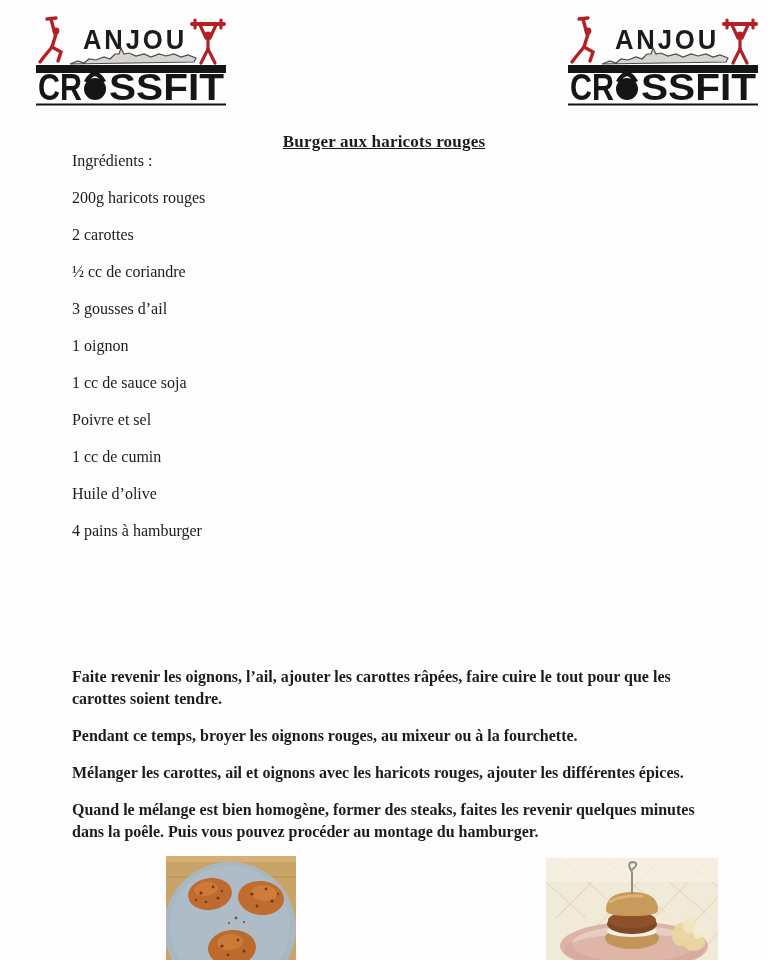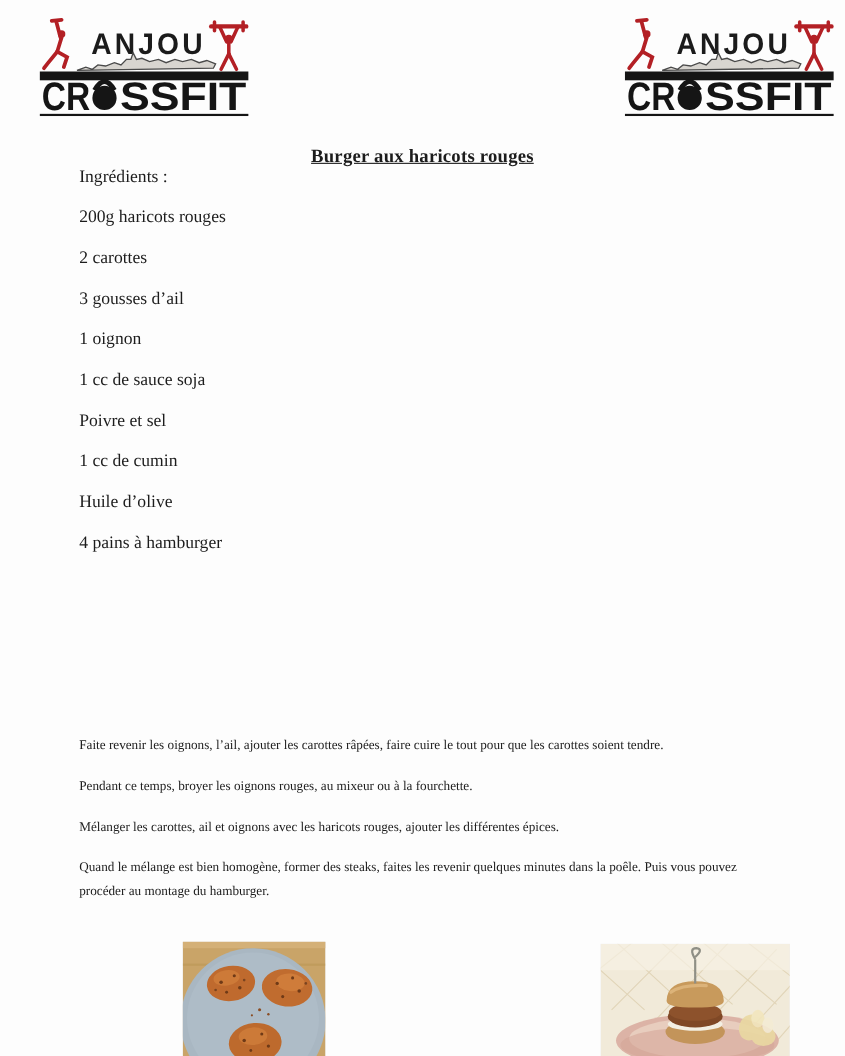--- a/index.html
+++ b/index.html
@@ -16,21 +16,21 @@
     position:absolute; top:116px; left:0; right:0;
     text-align:center; font-size:17px; font-weight:bold;
     text-decoration:underline; letter-spacing:0.2px;margin-top:16px;
   }
 
   .ingredients { position:absolute; left:72px; top:150px; width:560px; }
   .ingredients p { margin:0 0 16px 0; font-size:16px; line-height:21px; }
   .servings { text-decoration:underline; }
 
   .steps { position:absolute; left:72px; top:666px; width:628px; }
-  .steps p { margin:0 0 15px 0; font-size:12px; line-height:22px; }
+  .steps p { margin:0 0 15px 0; font-size:16px; line-height:22px;font-weight:bold; }
 
   .photo { position:absolute; overflow:hidden; background:#eee; }
   .photo.pleft  { left:166px; top:856px; width:130px; height:104px; }
   .photo.pright { left:546px; top:858px; width:172px; height:102px; }
   .photo svg { display:block; }
 </style>
 </head>
 <body>
 
 <div class="logo left">
@@ -110,20 +110,21 @@
     <rect x="0" y="89.5" width="190" height="2" fill="#151515"></rect>
   </svg>
 </div>
 
 <div class="doc-title">Burger aux haricots rouges</div>
 
 <div class="ingredients">
   <p>Ingrédients :</p>
   <p>200g haricots rouges</p>
   <p>2 carottes</p>
+  <p>½ cc de coriandre</p>
   <p>3 gousses d’ail</p>
   <p>1 oignon</p>
   <p>1 cc de sauce soja</p>
   <p>Poivre et sel</p>
   <p>1 cc de cumin</p>
   <p>Huile d’olive</p>
   <p>4 pains à hamburger</p>
 </div>
 
 <div class="steps">

